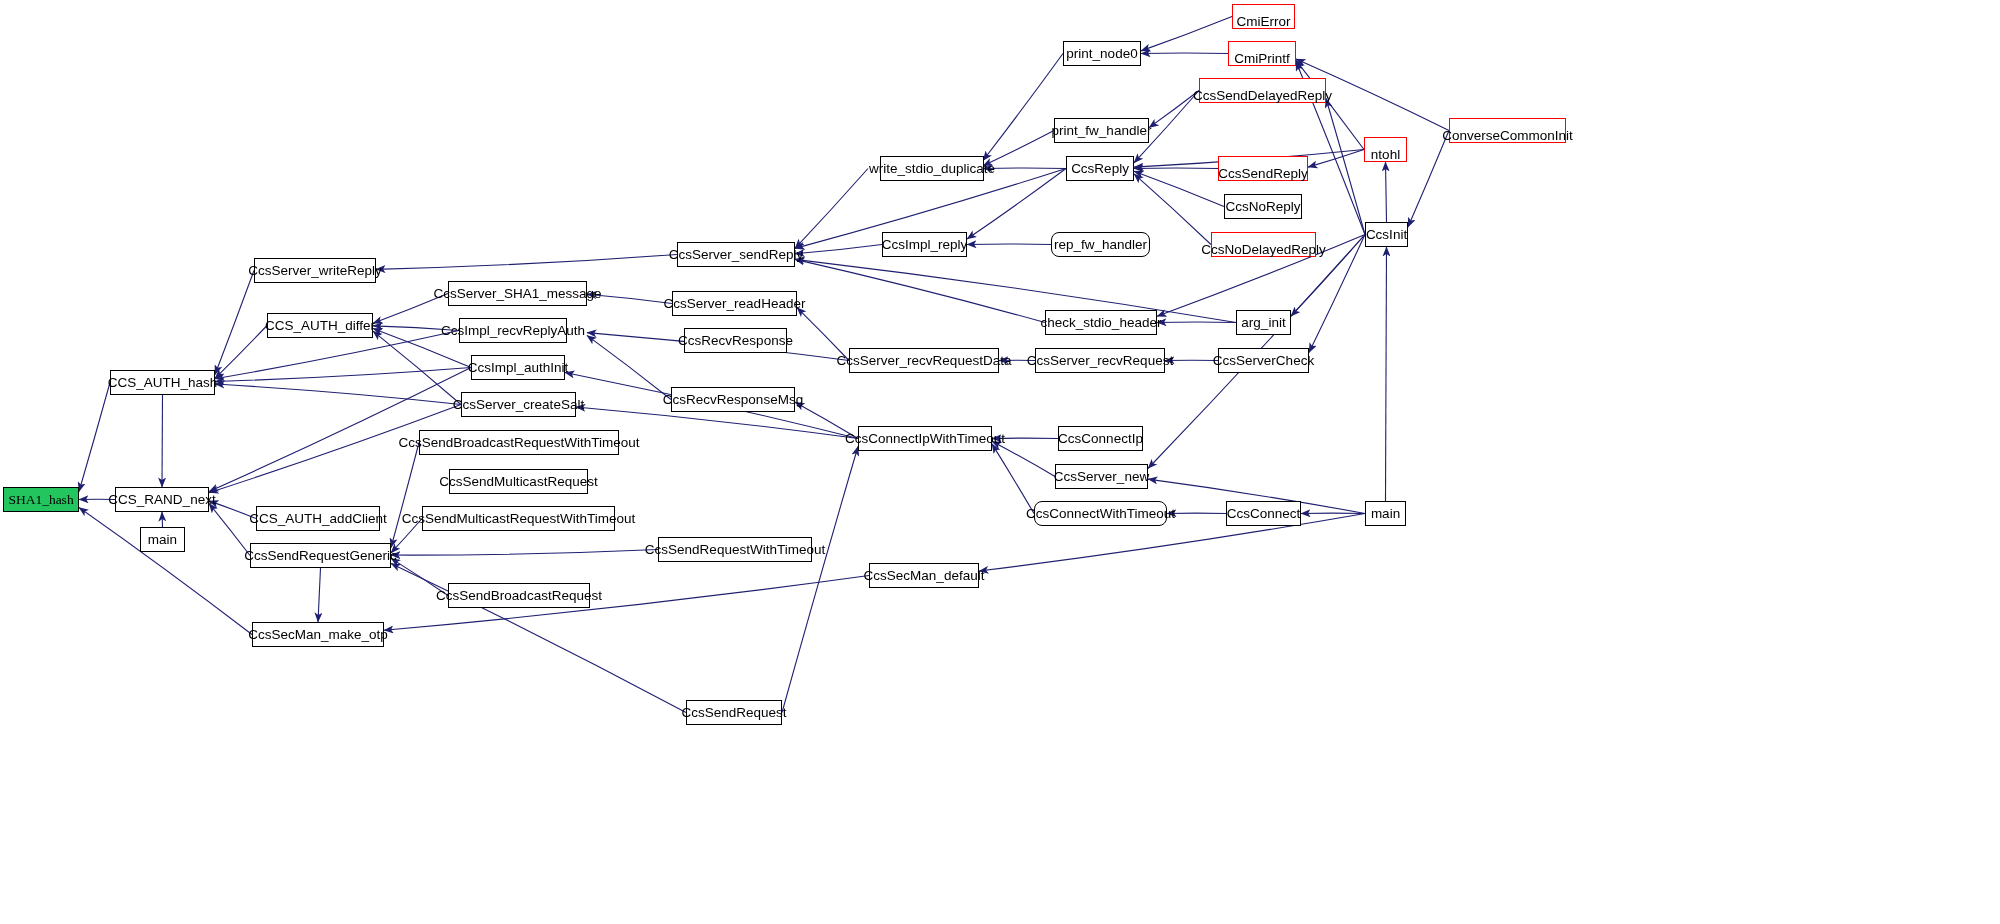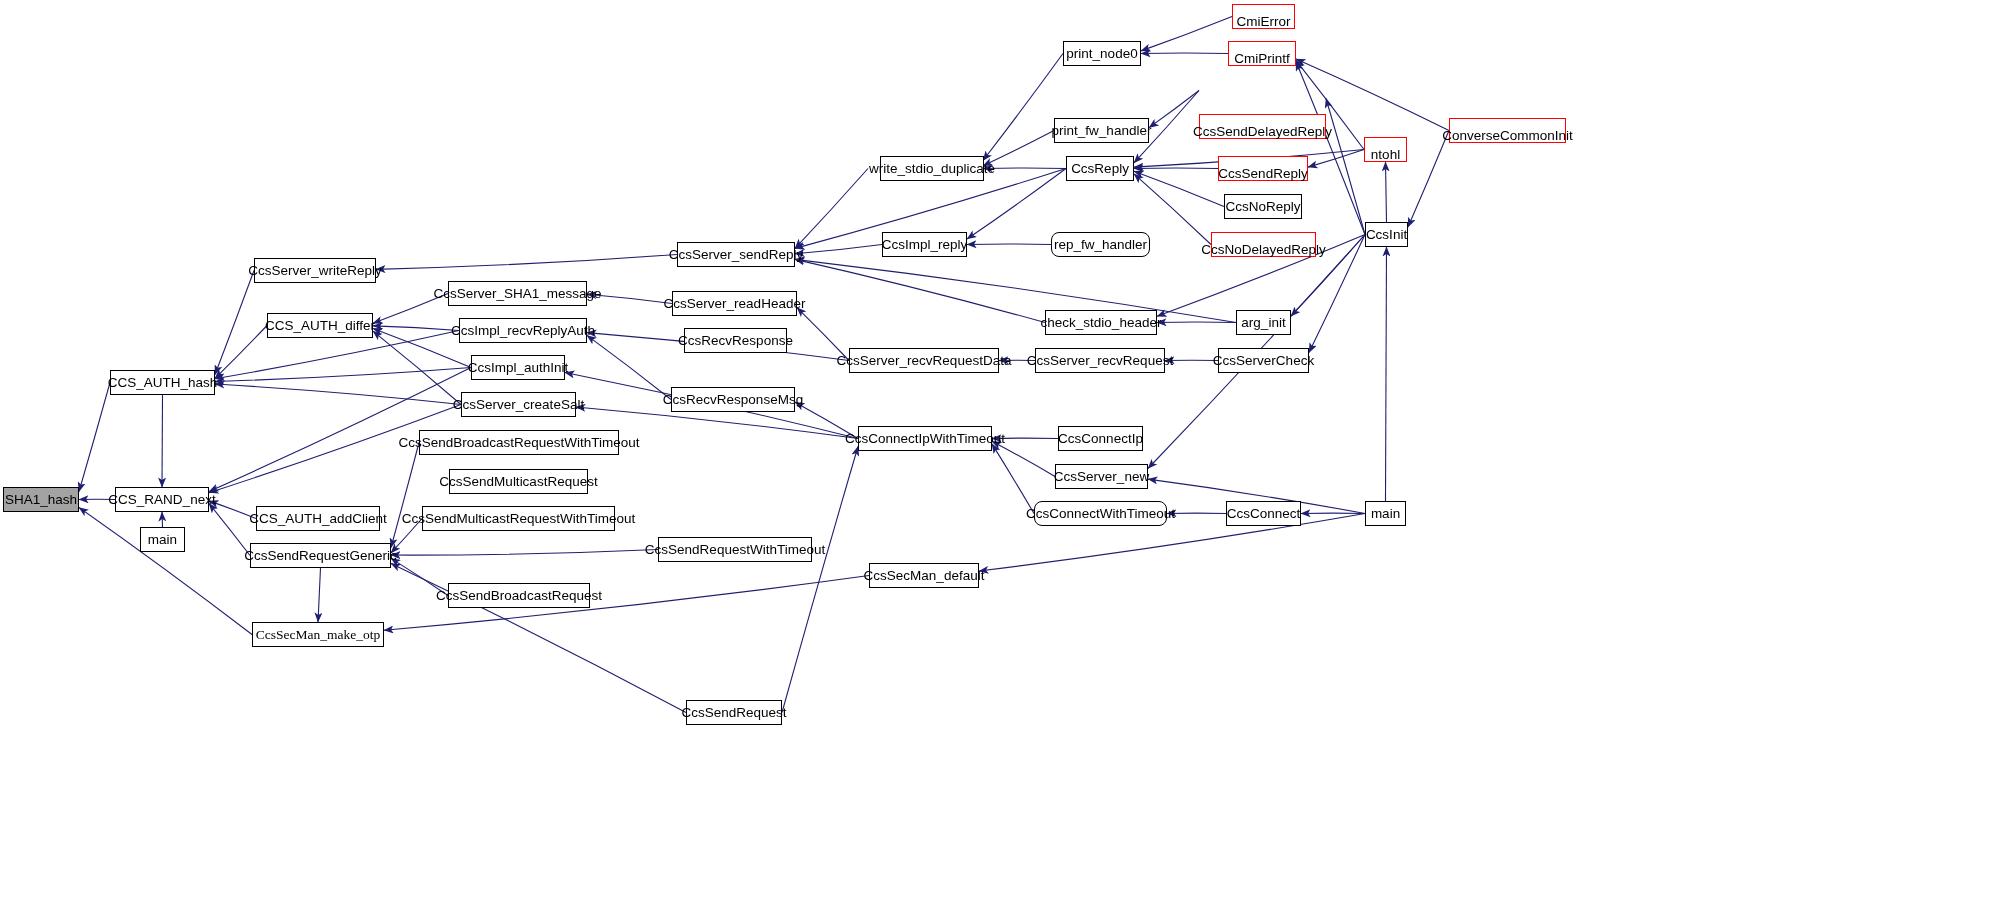--- a/index.html
+++ b/index.html
@@ -44,22 +44,23 @@
     line-height: 1;
     color: #000000;
     white-space: nowrap;
     letter-spacing: 0px;
   }
   .gnode.red {
     border-color: #ff0000;
     align-items: flex-end;
   }
   .gnode.current {
-    background: #a3a3a3;
+    background: #22c55e;
     border-color: #000000;
+    font-family: Liberation Serif, serif;
   }
   .gnode .lbl {
     display: block;
     padding: 0 5px;
   }
 </style>
 </head>
 <body>
 
 <div id="graph-canvas">
@@ -164,27 +165,27 @@
       </div>
       <div class="gnode" style="left: 254px; top: 258px; width: 122px;">
         <span class="lbl">CcsServer_writeReply</span>
       </div>
       <div class="gnode" style="left: 256px; top: 506px; width: 124px;">
         <span class="lbl">CCS_AUTH_addClient</span>
       </div>
       <div class="gnode" style="left: 250px; top: 543px; width: 141px;">
         <span class="lbl">CcsSendRequestGeneric</span>
       </div>
-      <div class="gnode" style="left: 252px; top: 622px; width: 132px; font-family: Liberation Serif, serif;">
+      <div class="gnode" style="left: 252px; top: 622px; width: 132px;">
         <span class="lbl">CcsSecMan_make_otp</span>
       </div>
       <div class="gnode" style="left: 448px; top: 281px; width: 139px;">
         <span class="lbl">CcsServer_SHA1_message</span>
       </div>
-      <div class="gnode" style="left: 459px; top: 318px; width: 128px;">
+      <div class="gnode" style="left: 459px; top: 318px; width: 108px;">
         <span class="lbl">CcsImpl_recvReplyAuth</span>
       </div>
       <div class="gnode" style="left: 471px; top: 355px; width: 94px;">
         <span class="lbl">CcsImpl_authInit</span>
       </div>
       <div class="gnode" style="left: 461px; top: 392px; width: 115px;">
         <span class="lbl">CcsServer_createSalt</span>
       </div>
       <div class="gnode" style="left: 419px; top: 430px; width: 200px;">
         <span class="lbl">CcsSendBroadcastRequestWithTimeout</span>
@@ -257,21 +258,21 @@
       </div>
       <div class="gnode" style="left: 1066px; top: 156px; width: 68px;">
         <span class="lbl">CcsReply</span>
       </div>
       <div class="gnode red" style="left: 1232px; top: 4px; width: 63px;">
         <span class="lbl">CmiError</span>
       </div>
       <div class="gnode red" style="left: 1228px; top: 41px; width: 68px;">
         <span class="lbl">CmiPrintf</span>
       </div>
-      <div class="gnode red" style="left: 1199px; top: 78px; width: 127px; margin-top: 36px;">
+      <div class="gnode red" style="left: 1199px; top: 78px; width: 127px;">
         <span class="lbl">CcsSendDelayedReply</span>
       </div>
       <div class="gnode red" style="left: 1218px; top: 156px; width: 90px;">
         <span class="lbl">CcsSendReply</span>
       </div>
       <div class="gnode" style="left: 1224px; top: 194px; width: 78px;">
         <span class="lbl">CcsNoReply</span>
       </div>
       <div class="gnode red" style="left: 1211px; top: 232px; width: 105px;">
         <span class="lbl">CcsNoDelayedReply</span>

